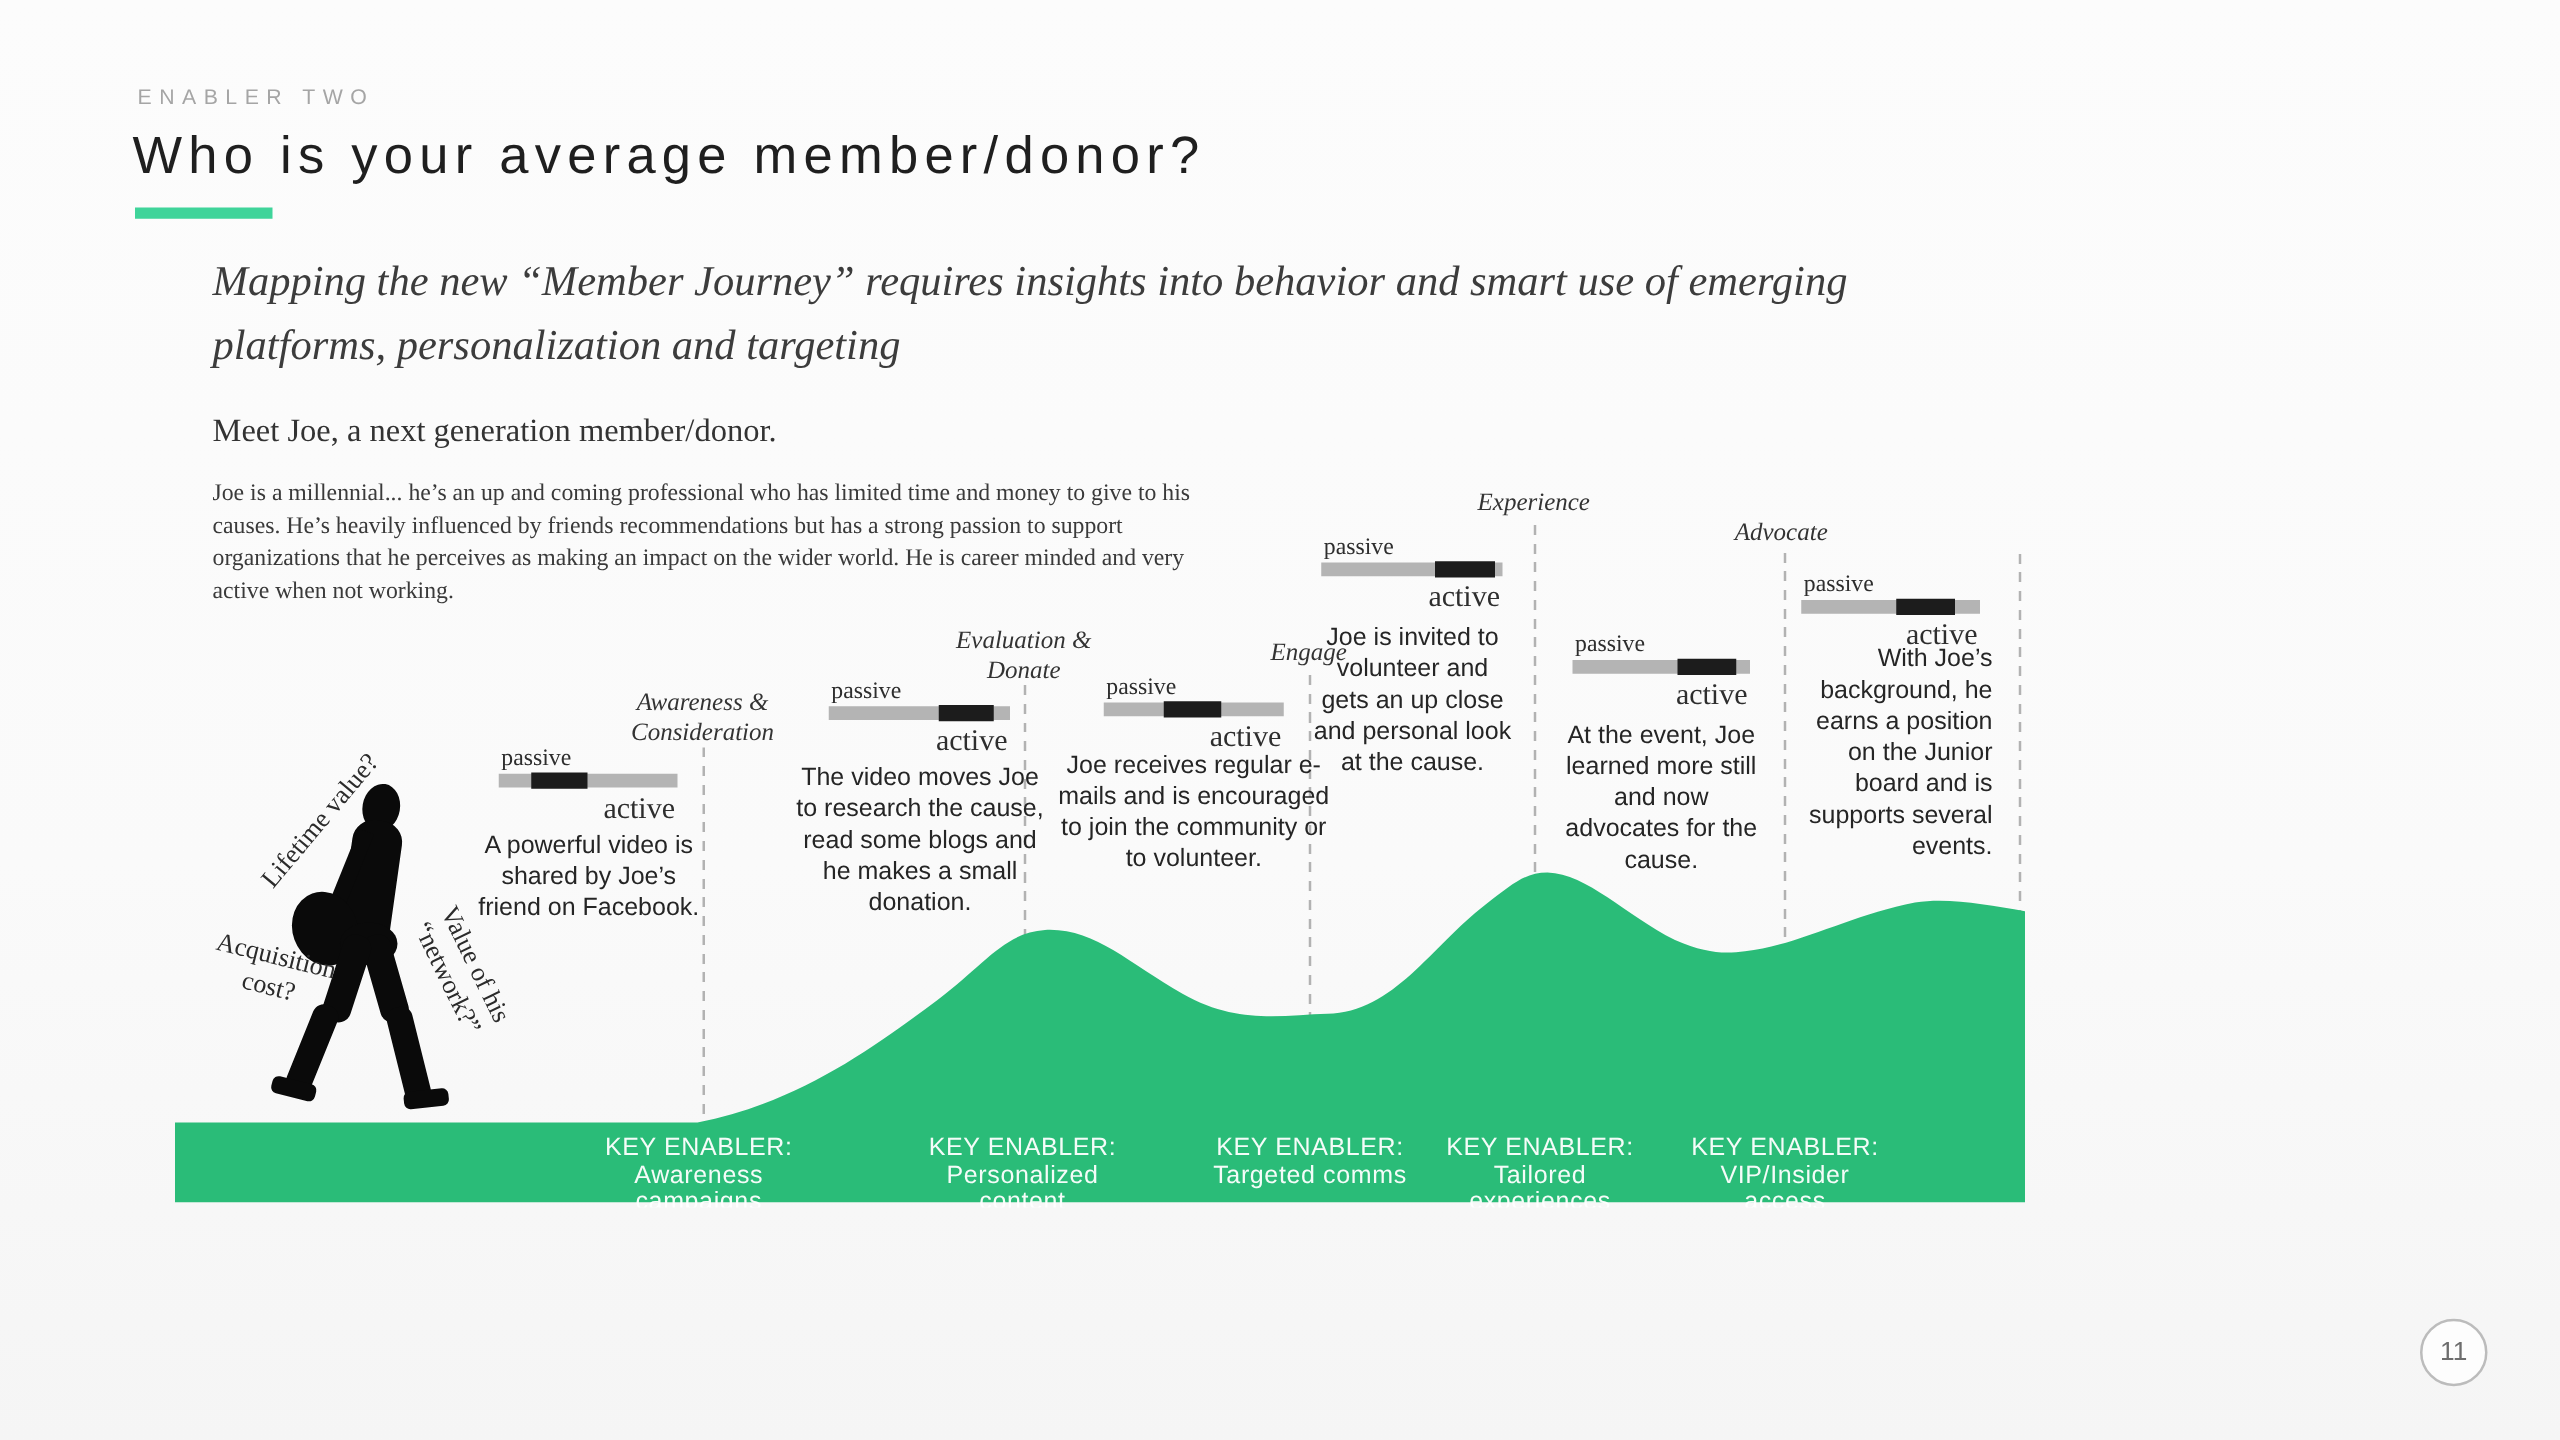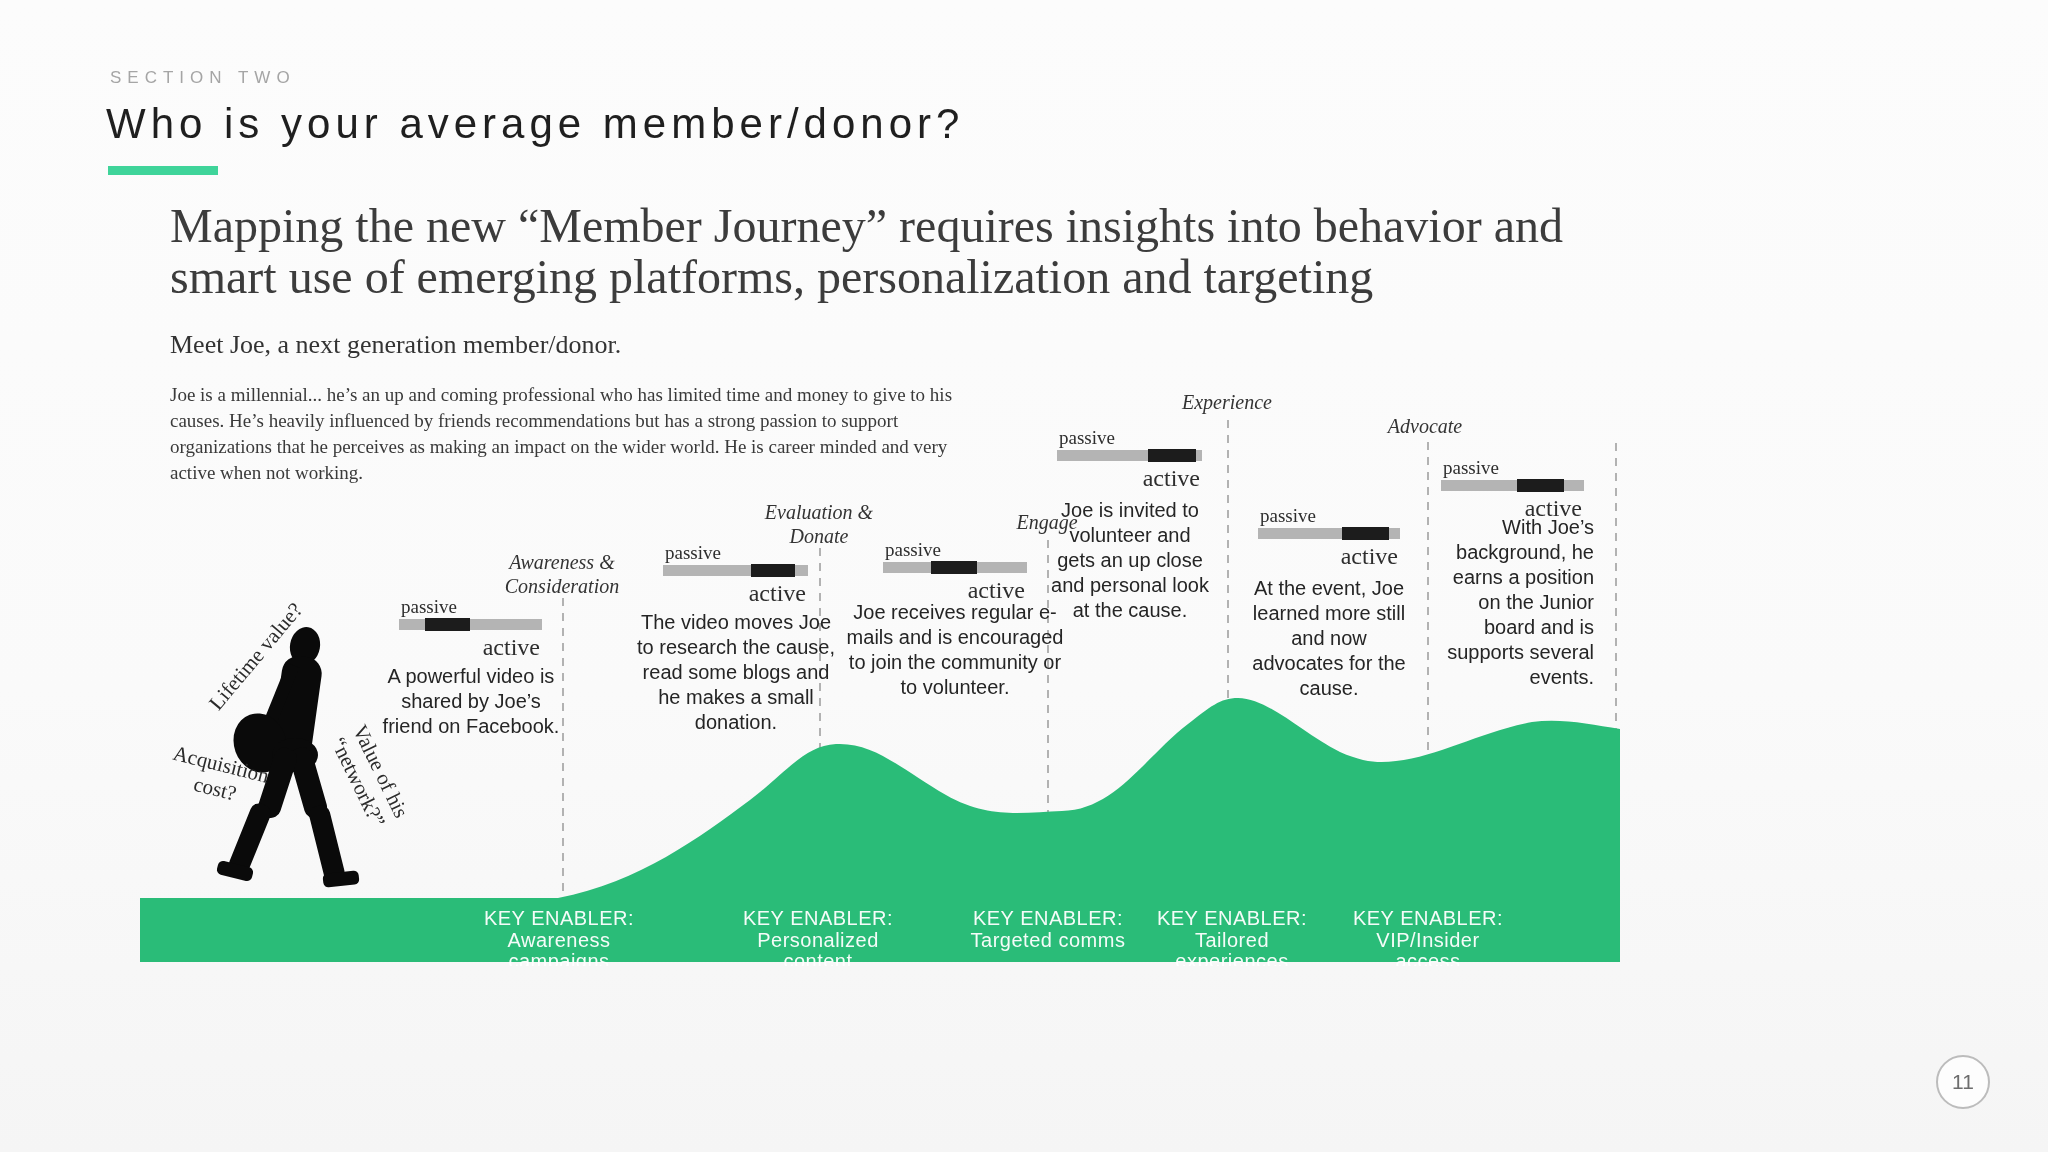--- a/index.html
+++ b/index.html
@@ -9,21 +9,21 @@
     font-family:"Liberation Sans","DejaVu Sans",sans-serif;color:#222;
   }
   
   .section-label{position:absolute;left:110px;top:68px;font-size:17px;letter-spacing:6px;
     color:#a5a5a5;font-weight:500;}
   .page-title{position:absolute;left:106px;top:100px;font-size:42px;letter-spacing:5px;
     color:#1f1f1f;font-weight:400;white-space:nowrap;}
   .accent-bar{position:absolute;left:108px;top:166px;width:110px;height:9px;background:#3fd49a;}
   
   .headline{position:absolute;left:170px;top:200px;width:1400px;
-    font-family:"Liberation Serif","DejaVu Serif",serif;font-size:48px;line-height:51px;color:#3c3c3c;}
+    font-family:"Liberation Serif","DejaVu Serif",serif;font-size:34px;line-height:51px;color:#3c3c3c;font-style:italic;}
   .subhead{position:absolute;left:170px;top:330px;width:900px;
     font-family:"Liberation Serif","DejaVu Serif",serif;font-size:26px;color:#333;}
   .intro-body{position:absolute;left:170px;top:382px;width:810px;
     font-family:"Liberation Serif","DejaVu Serif",serif;font-size:19px;line-height:26px;color:#3a3a3a;}
   
   .divider{position:absolute;width:2px;
     background:repeating-linear-gradient(to bottom,#b2b2b2 0 8px,transparent 8px 15px);z-index:1;}
   #dv1{left:562px;top:598px;height:358px;}
   #dv2{left:819px;top:548px;height:408px;}
   #dv3{left:1047px;top:540px;height:416px;}
@@ -75,21 +75,21 @@
   
   .page-num{position:absolute;left:1936px;top:1055px;width:54px;height:54px;border-radius:50%;
     border:2px solid #bcbcbc;box-sizing:border-box;display:flex;align-items:center;justify-content:center;
     font-size:21px;color:#6d6d6d;background:#fdfdfd;}
 </style>
 </head>
 <body>
 
 <div class="canvas">
 
-  <div class="section-label">SECTION TWO</div>
+  <div class="section-label">ENABLER TWO</div>
   <div class="page-title">Who is your average member/donor?</div>
   <div class="accent-bar"></div>
 
   <div class="headline">Mapping the new “Member Journey” requires insights into behavior and smart use of emerging platforms, personalization and targeting</div>
   <div class="subhead">Meet Joe, a next generation member/donor.</div>
   <div class="intro-body">Joe is a millennial... he’s an up and coming professional who has limited time and money to give to his causes. He’s heavily influenced by friends recommendations but has a strong passion to support organizations that he perceives as making an impact on the wider world. He is career minded and very active when not working.</div>
 
   <div class="divider" id="dv1"></div>
   <div class="divider" id="dv2"></div>
   <div class="divider" id="dv3"></div>

